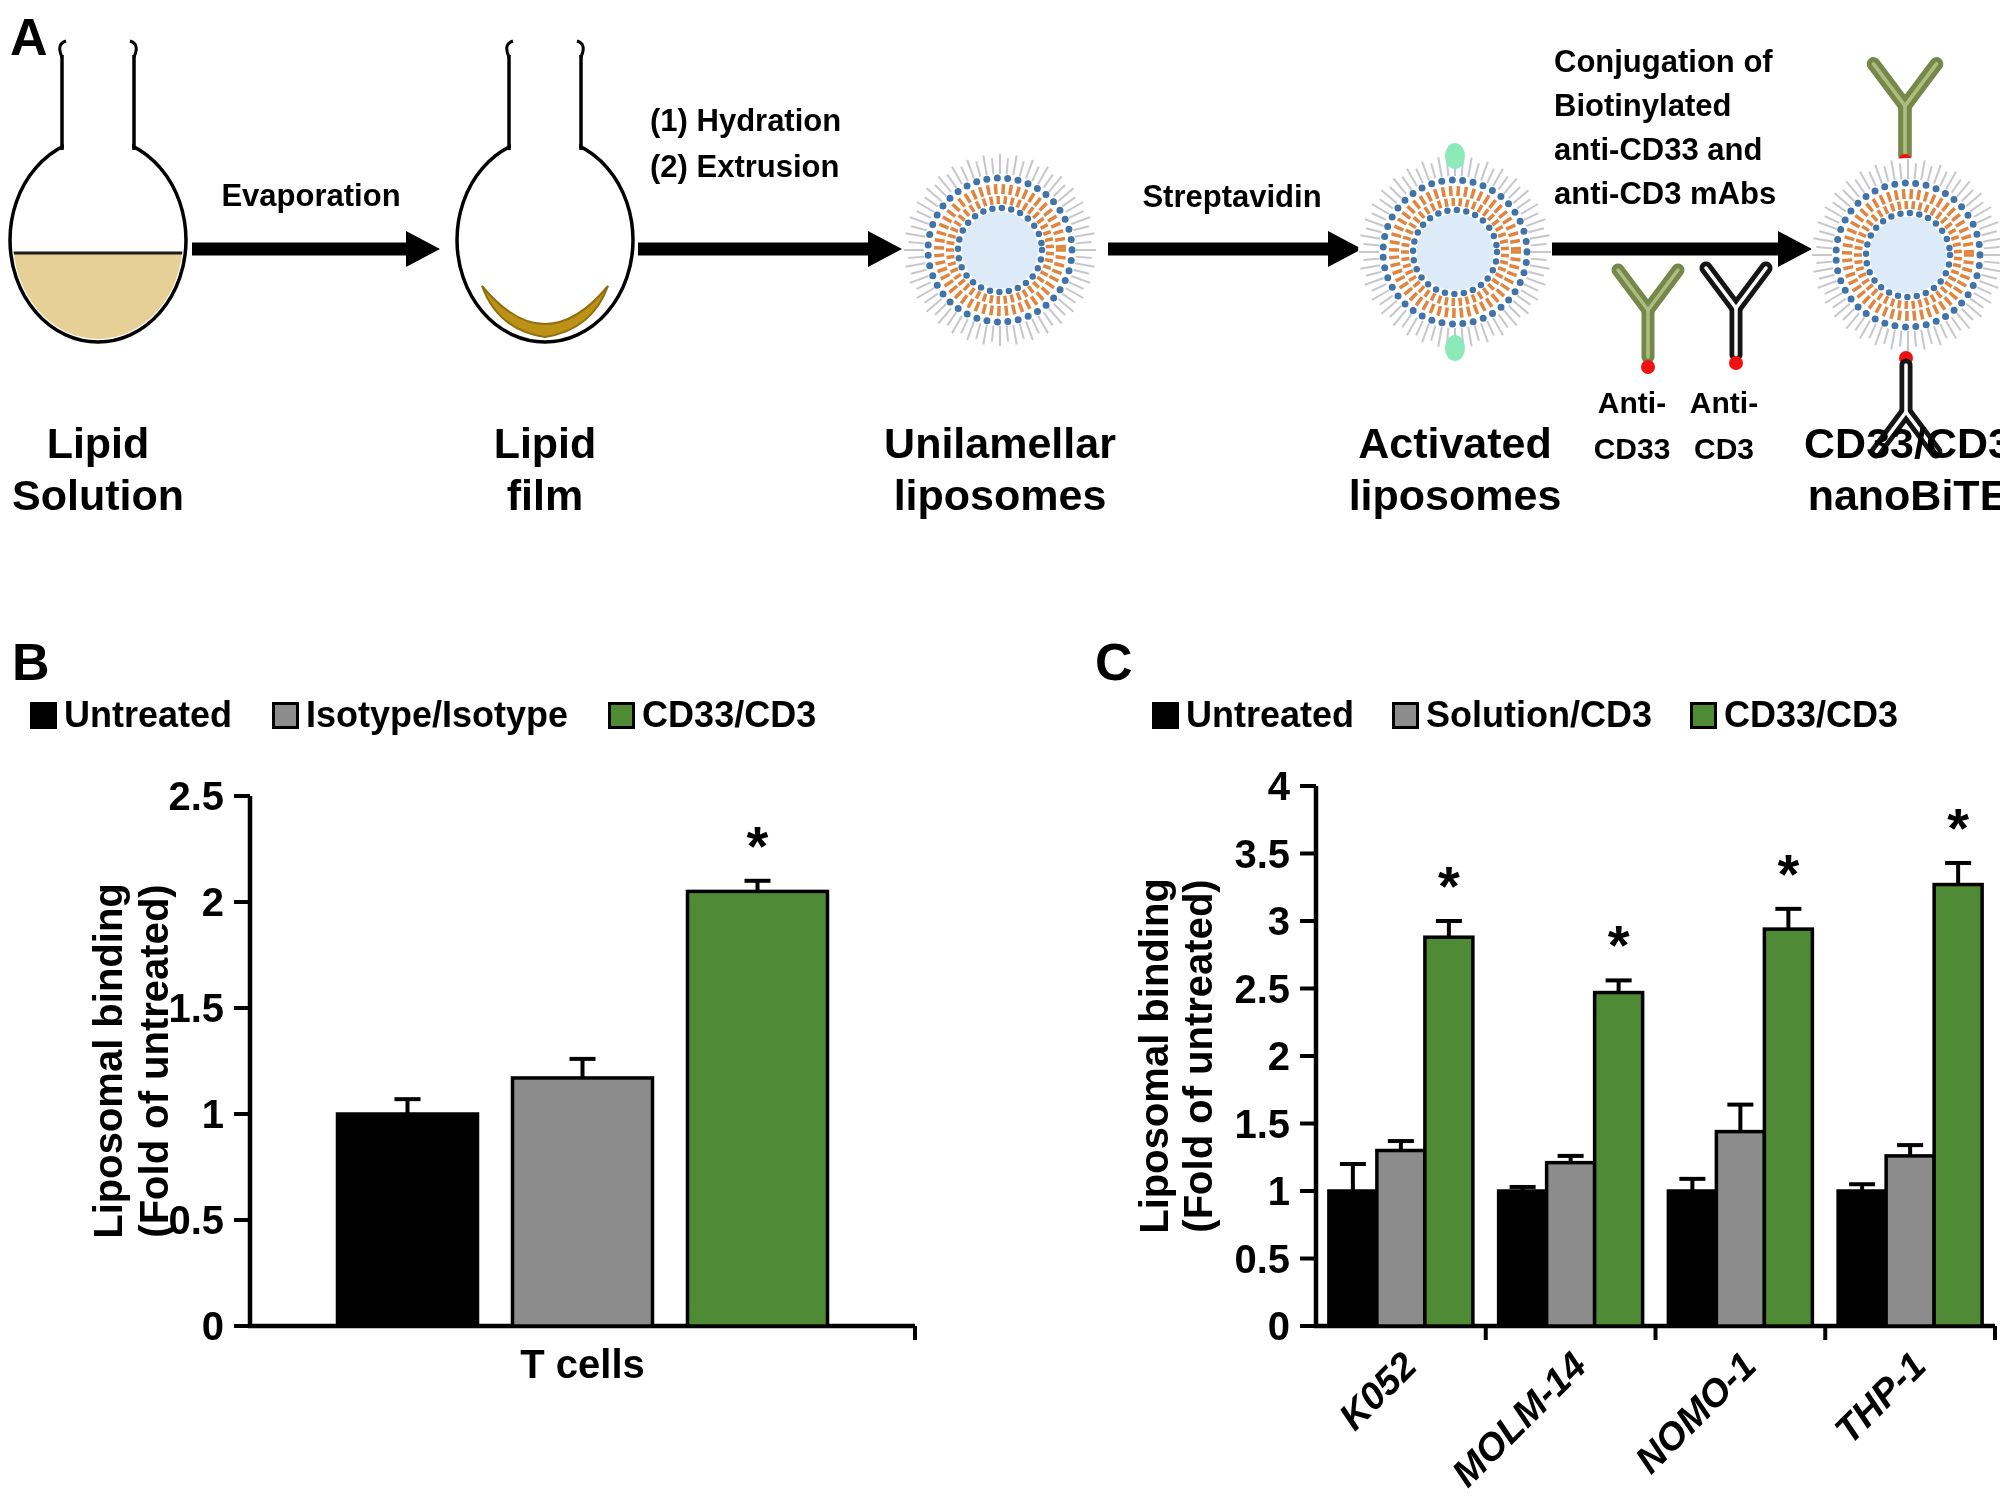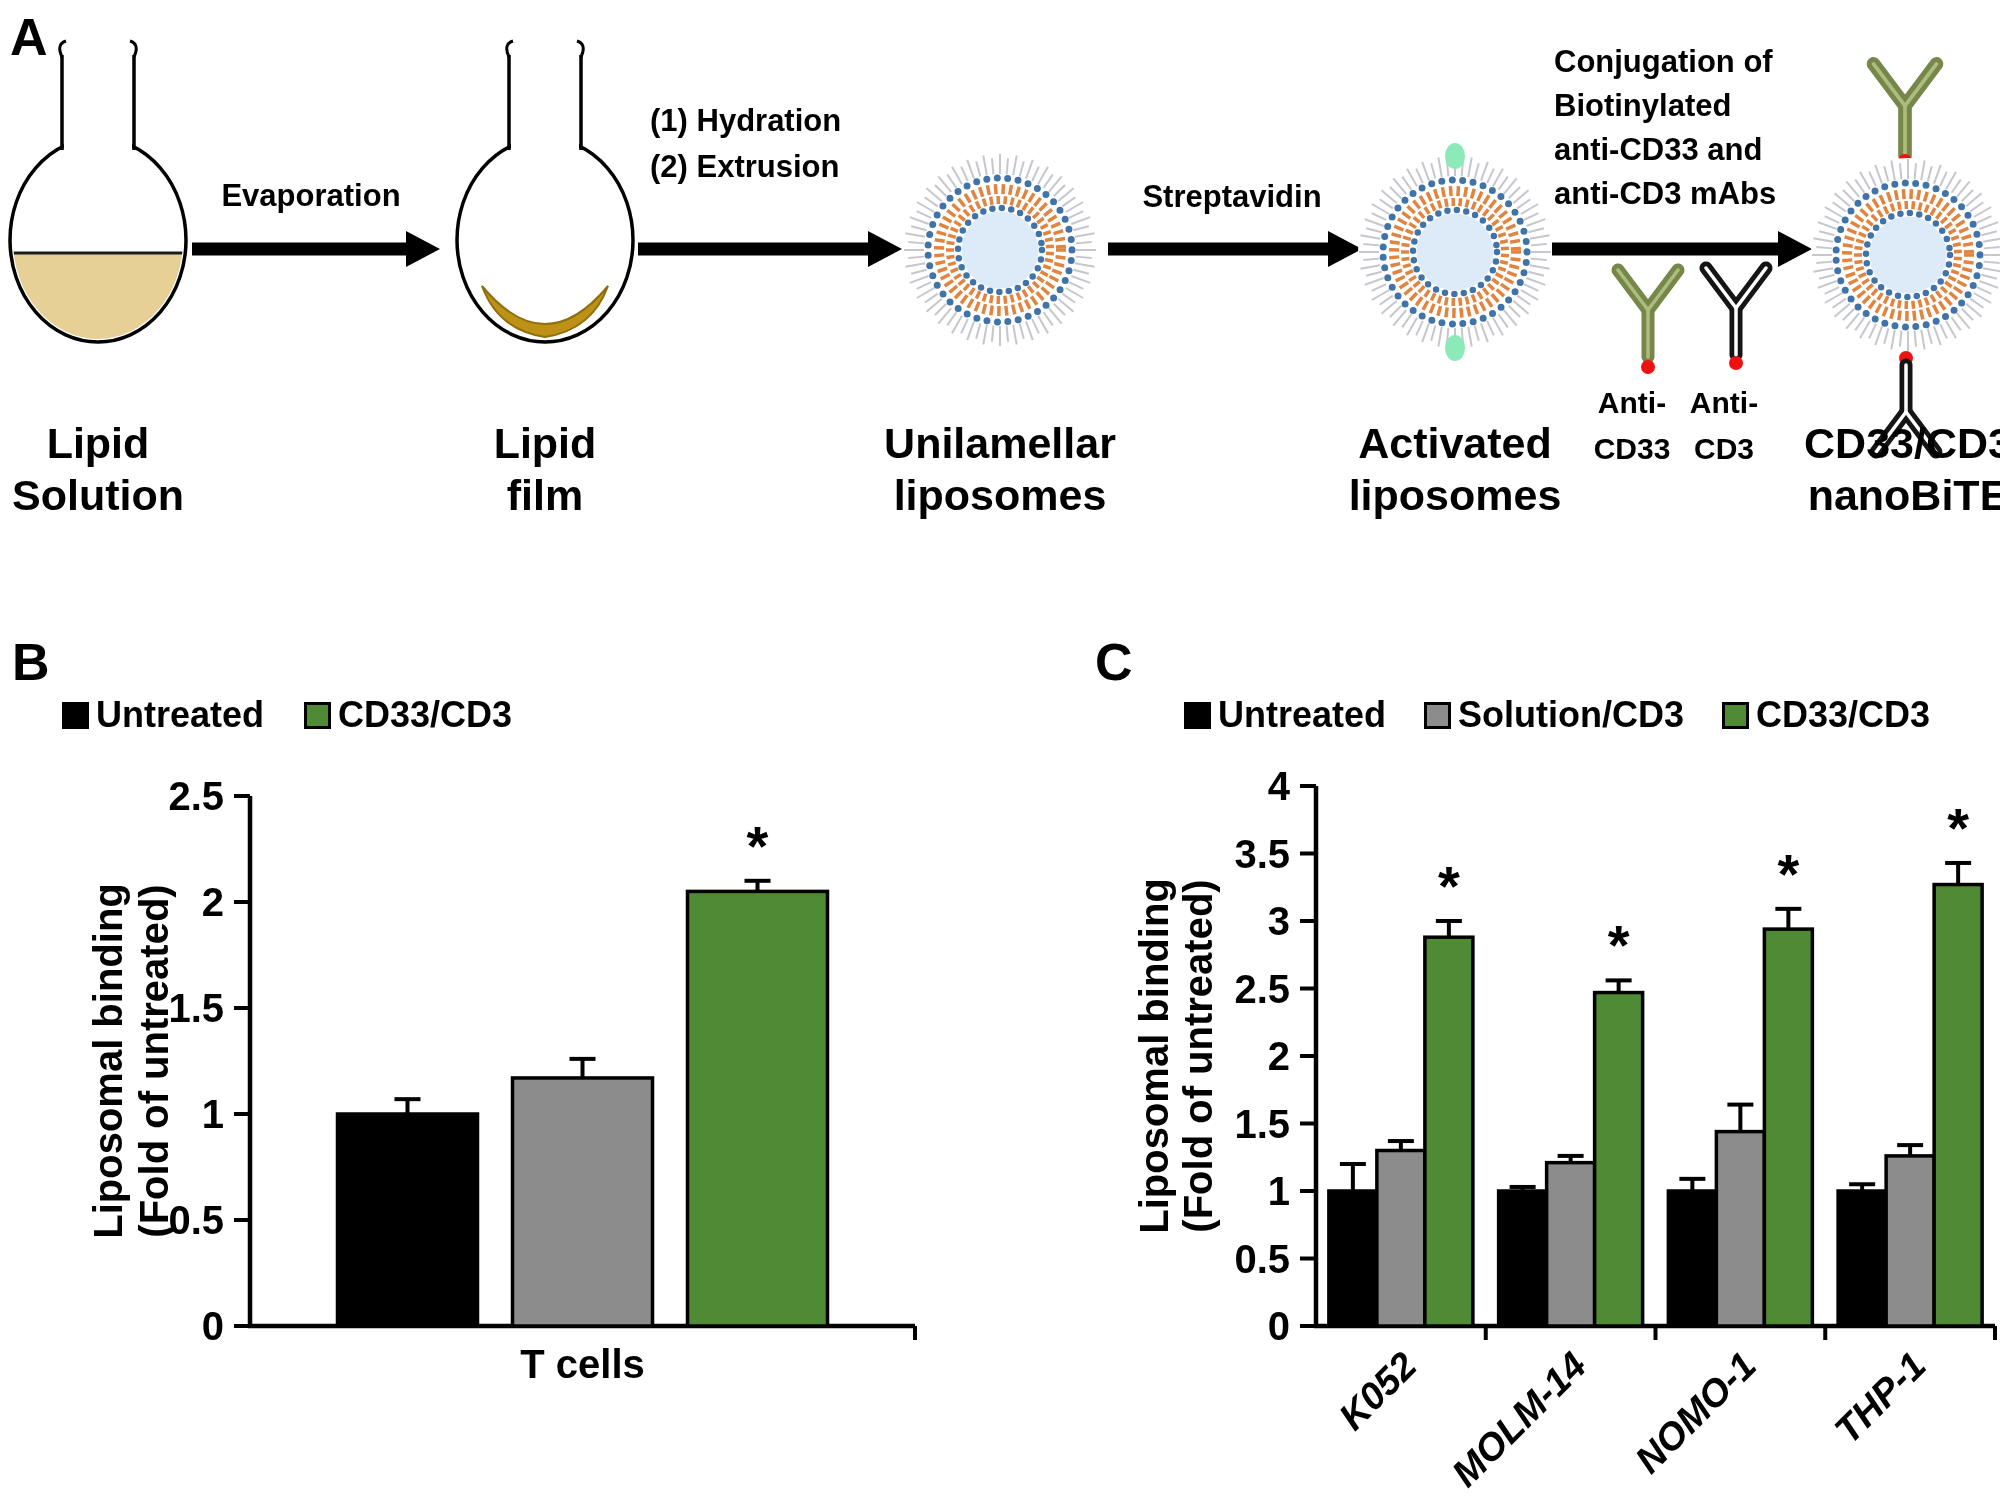--- a/index.html
+++ b/index.html
@@ -3,21 +3,21 @@
 <meta charset="utf-8">
 <style>
   html,body{margin:0;padding:0;background:#fff;}
   #figure{position:relative;width:2000px;height:1512px;background:#fff;overflow:hidden;
           font-family:"Liberation Sans",sans-serif;font-weight:700;color:#000;}
   svg{position:absolute;display:block;}
   svg text{font-family:"Liberation Sans",sans-serif;font-weight:700;fill:#000;}
   #panel-a-svg{left:0;top:0;}
   #chart-b-svg{left:0;top:600px;}
   #chart-c-svg{left:1000px;top:600px;}
-  .legend{position:absolute;top:694px;display:flex;align-items:flex-end;font-size:36px;font-weight:700;margin-left:32px;}
+  .legend{position:absolute;top:694px;display:flex;align-items:flex-end;font-size:36px;font-weight:700;}
   #legend-b{left:30px;gap:40px;}
   #legend-c{left:1152px;gap:38px;}
   .legend-item{display:flex;align-items:center;gap:7px;}
   .swatch{width:27px;height:27px;border:3px solid #000;box-sizing:border-box;flex:0 0 auto;}
 </style>
 </head>
 <body>
 
 <div id="figure">
 
@@ -686,20 +686,24 @@
         <text transform="translate(122,461) rotate(-90)" text-anchor="middle" font-size="40">Liposomal binding</text>
         <text transform="translate(168,461) rotate(-90)" text-anchor="middle" font-size="40">(Fold of untreated)</text>
       </g>
   </svg>
   <div id="legend-b" class="legend">
       <div class="legend-item">
         <span class="swatch" style="background: rgb(0, 0, 0);"></span>
         <span>Untreated</span>
       </div>
       <div class="legend-item">
+        <span class="swatch" style="background: rgb(140, 140, 140);"></span>
+        <span>Isotype/Isotype</span>
+      </div>
+      <div class="legend-item">
         <span class="swatch" style="background: rgb(79, 138, 53);"></span>
         <span>CD33/CD3</span>
       </div>
     </div>
 
   <svg id="chart-c-svg" width="1000" height="912" viewBox="0 0 1000 912">
     <text x="95" y="80" font-size="52">C</text>
     <g id="chart-c-plot">
         <line x1="316" y1="186" x2="316" y2="728" stroke="#000" stroke-width="4.5"></line>
         <line x1="314" y1="726" x2="995" y2="726" stroke="#000" stroke-width="4.5"></line>

